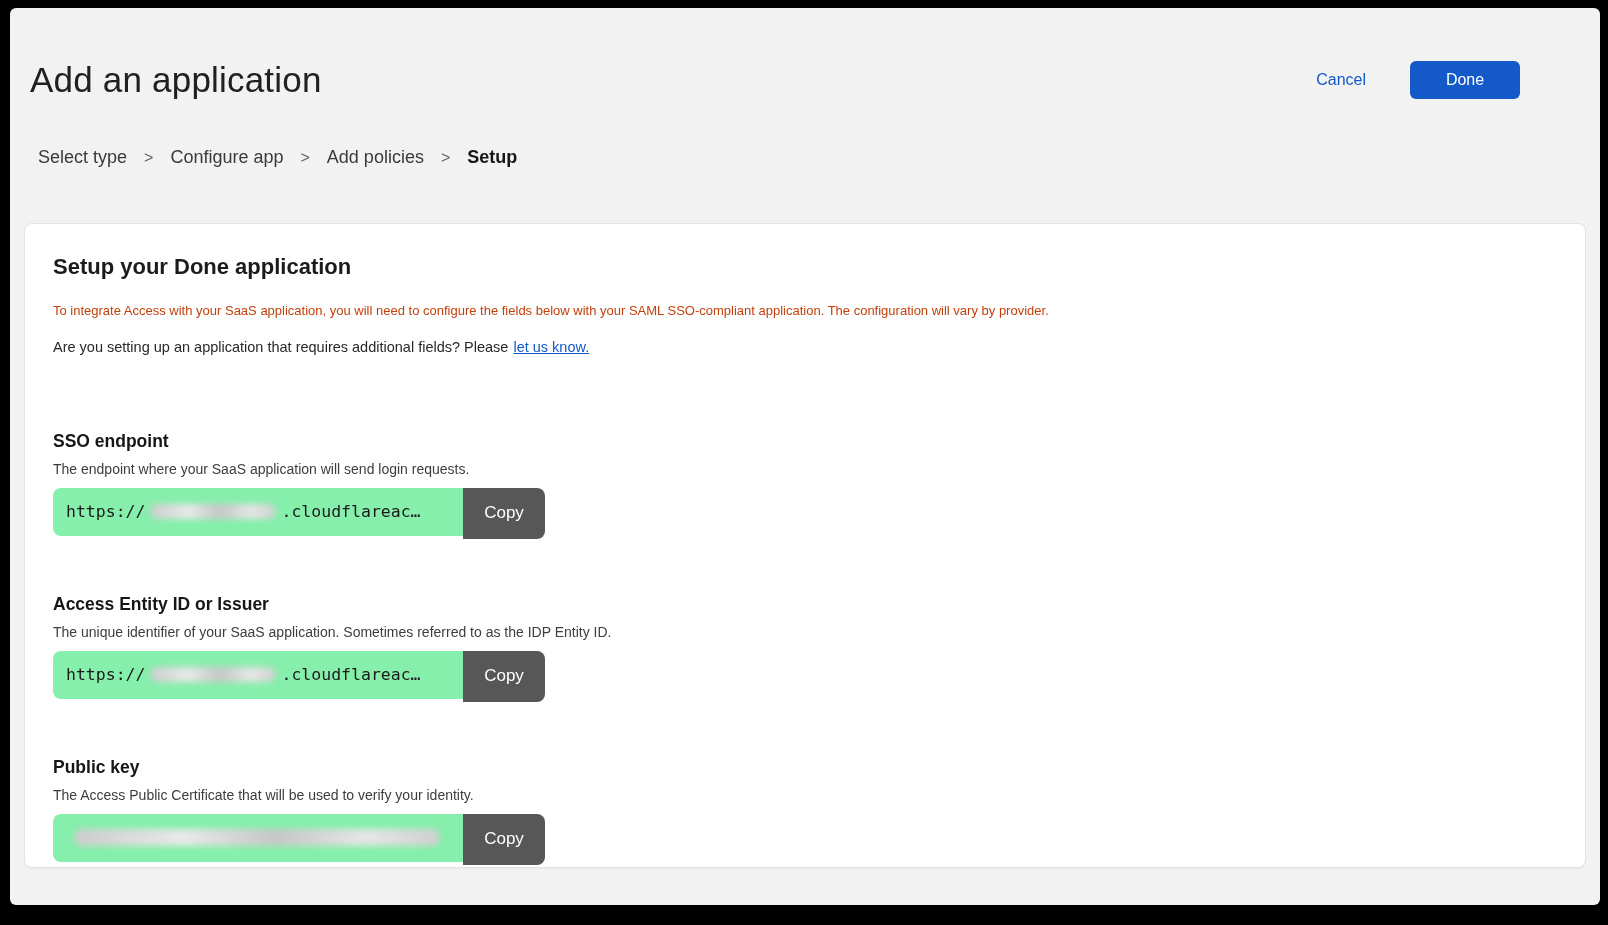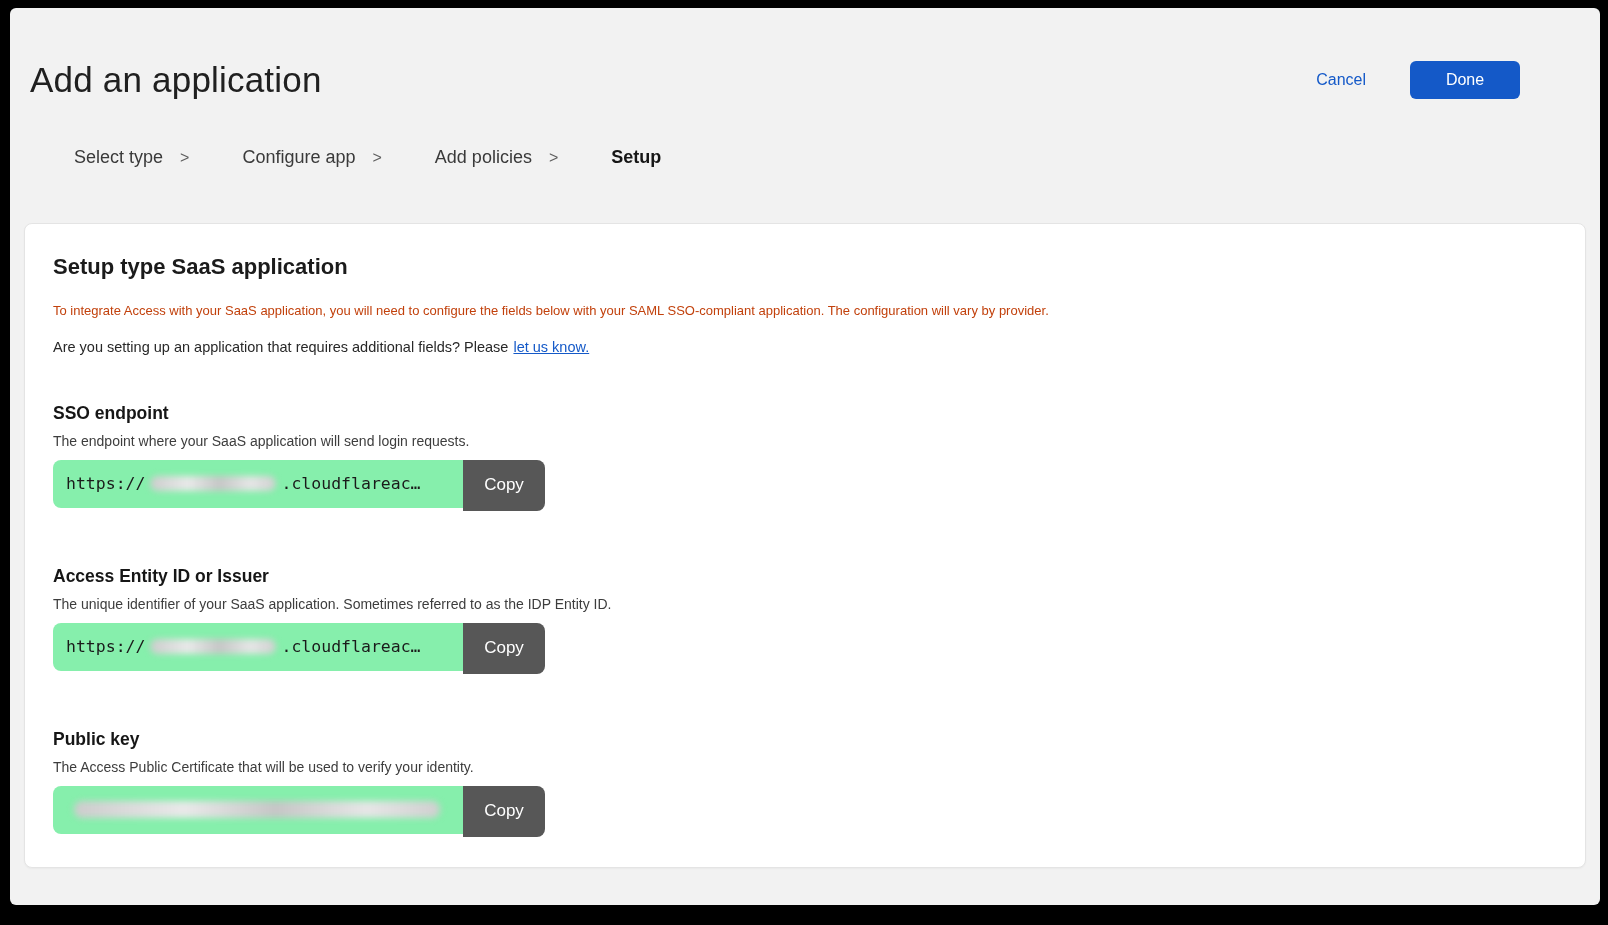--- a/index.html
+++ b/index.html
@@ -62,21 +62,21 @@
 
   
   .breadcrumb {
     display: flex;
     align-items: center;
     gap: 17px;
     margin: 47px 0 0 28px;
     font-size: 18px;
     color: #3a3a3a;
   }
-  .breadcrumb .step { cursor: pointer; margin-left: 36px; }
+  .breadcrumb .step { cursor: pointer; }
   .breadcrumb .sep { color: #5f5f5f; font-size: 16px; }
   .breadcrumb .step.active { font-weight: 700; color: #161616; }
 
   
   .card {
     margin: 55px 14px 0 14px;
     height: 645px;
     background: #ffffff;
     border: 1px solid #e4e4e4;
     border-radius: 8px;
@@ -100,21 +100,21 @@
     color: #282828;
   }
   .note-link {
     color: #1459c8;
     text-decoration: underline;
     margin-left: 5px;
     cursor: pointer;
   }
 
   
-  .field-section { margin-top: 48px; }
+  .field-section { margin-top: 76px; }
   .field-section + .field-section { margin-top: 55px; }
   .field-label {
     font-size: 17.5px;
     font-weight: 700;
     color: #161616;
   }
   .field-desc {
     margin-top: 9px;
     font-size: 14px;
     color: #3d3d3d;
@@ -179,21 +179,21 @@
       <span class="step">Select type</span>
       <span class="sep">&gt;</span>
       <span class="step">Configure app</span>
       <span class="sep">&gt;</span>
       <span class="step">Add policies</span>
       <span class="sep">&gt;</span>
       <span class="step active">Setup</span>
     </nav>
 
     <section class="card">
-      <h2 class="card-heading">Setup type SaaS application</h2>
+      <h2 class="card-heading">Setup your Done application</h2>
       <p class="card-intro">To integrate Access with your SaaS application, you will need to configure the fields below with your SAML SSO-compliant application. The configuration will vary by provider.</p>
       <p class="card-note"><span>Are you setting up an application that requires additional fields? Please</span><a class="note-link">let us know.</a></p>
 
       <div class="field-section">
         <h3 class="field-label">SSO endpoint</h3>
         <p class="field-desc">The endpoint where your SaaS application will send login requests.</p>
         <div class="field-row">
           <div class="code-box">
             <span>https://</span>
             <span class="redact redact-url"></span>

